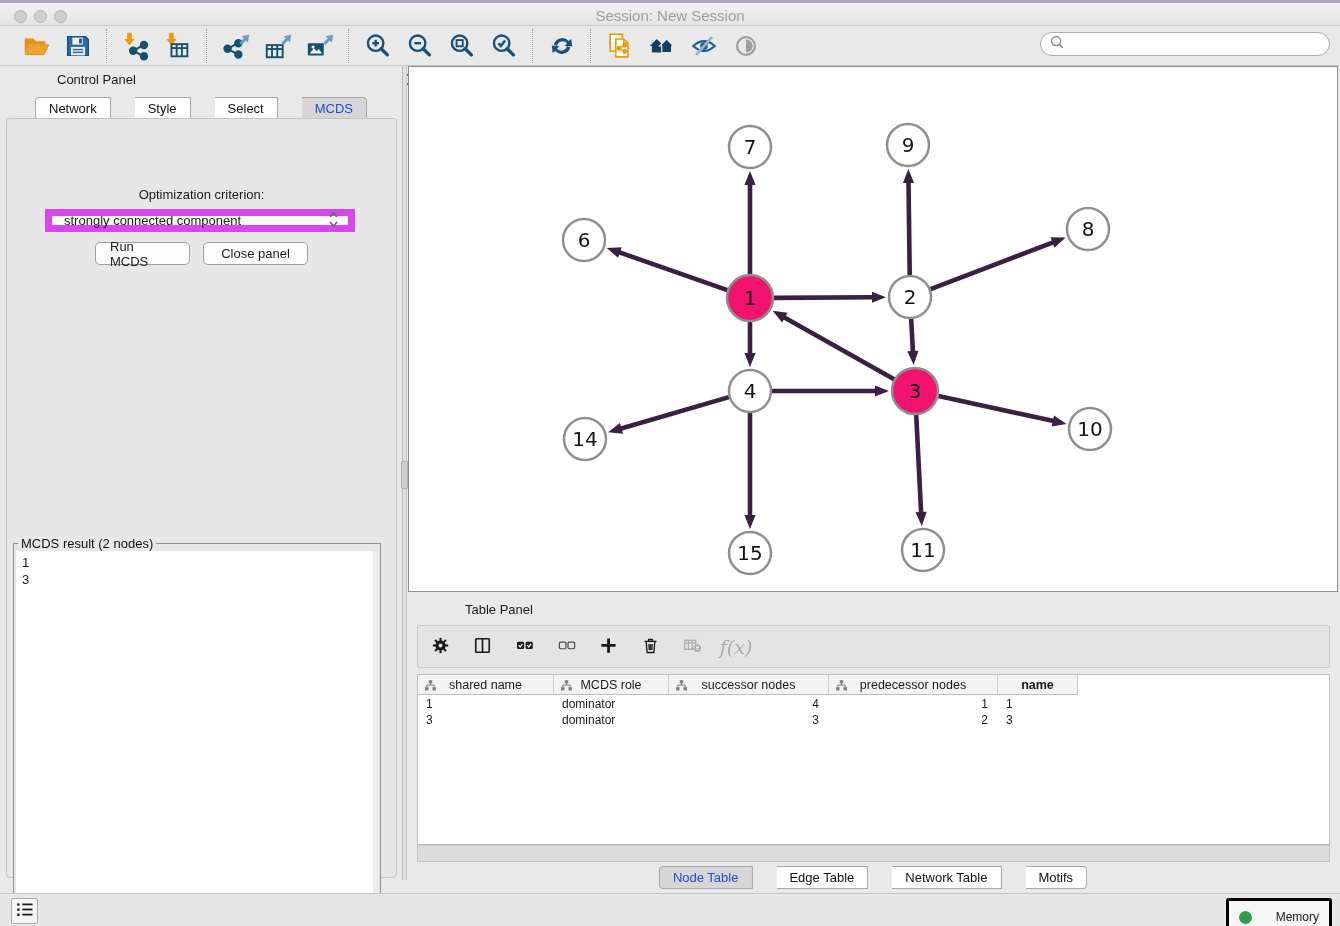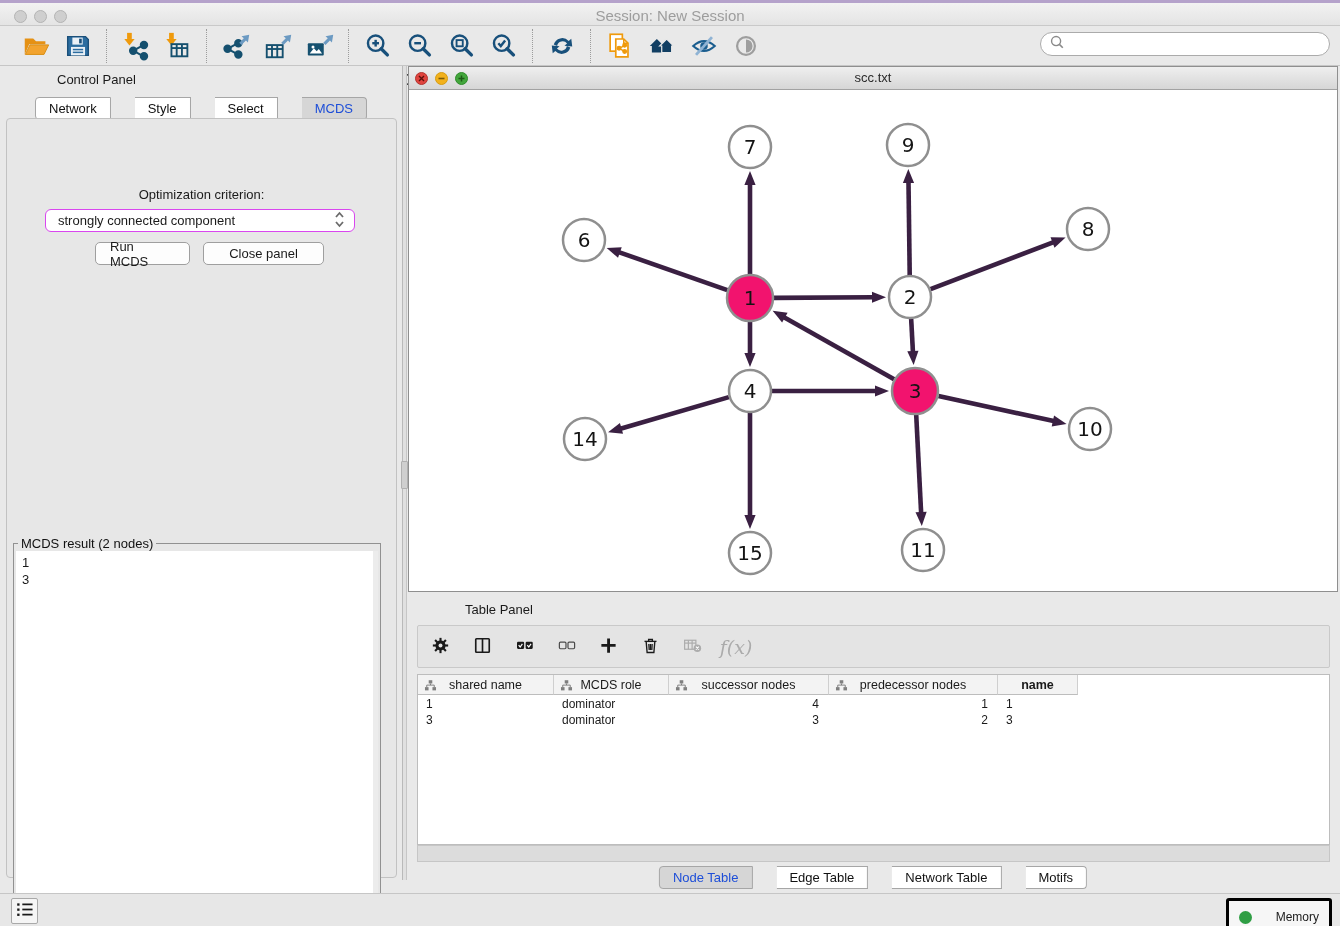--- a/index.html
+++ b/index.html
@@ -35,26 +35,26 @@
   .tabbar{position:absolute;display:flex;gap:24px;}
   #cp-tabs{left:50%;transform:translateX(-50%);top:31px;}
   .tab{font-size:13px;padding:3px 13px;background:#fff;border:1px solid #a6a6a6;border-left:none;color:#111;white-space:nowrap;}
   .tab:first-child{border-left:1px solid #a6a6a6;border-radius:4px 0 0 4px;}
   .tab:last-child{border-radius:0 4px 4px 0;}
   .tab.selected{background:#d6d6d6;color:#1d4ed8;}
   #cp-inner{position:absolute;left:6px;top:52px;width:389px;height:758px;background:#e7e7e7;
     border:1px solid #c2c2c2;border-radius:4px;}
   #opt-label{position:absolute;left:0;top:68px;width:100%;text-align:center;font-size:13px;}
   #opt-select{position:absolute;left:38px;top:90px;width:310px;height:23px;background:#fff;
-    border:1px solid #d946ef;border-radius:6px;display:flex;align-items:center;padding:0 8px 0 12px;box-sizing:border-box;font-size:13px;}
+    border:7px solid #d946ef;border-radius:0;display:flex;align-items:center;padding:0 8px 0 12px;box-sizing:border-box;font-size:13px;}
   #opt-select .sel-text{flex:1;}
   .cp-btn{position:absolute;top:123px;height:23px;background:#fdfdfd;border:1px solid #9f9f9f;border-radius:5px;
     font-size:13px;display:flex;align-items:center;justify-content:center;padding:0 14px;box-sizing:border-box;}
   #run-btn{left:88px;width:95px;}
-  #closepanel-btn{left:196px;width:121px;}
+  #closepanel-btn{left:196px;width:105px;}
   #mcds-fieldset{position:absolute;left:6px;top:417px;width:366px;height:372px;
     border:1px solid #919191;margin:0;padding:0;background:#e7e7e7;}
   #mcds-fieldset legend{font-size:13px;margin-left:4px;padding:0 3px;color:#111;}
   #mcds-text{position:absolute;left:2px;right:2px;top:0px;bottom:2px;background:#fff;
     font-size:13px;line-height:17px;padding:3px 0 0 6px;overflow:hidden;}
   #mcds-scroll{position:absolute;right:2px;top:0;bottom:2px;width:5px;background:#ececec;}
 
   
   #v-split{left:402px;top:66px;width:5px;height:814px;background:#e0e0e0;border-left:1px solid #b9b9b9;border-right:1px solid #c6c6c6;box-sizing:border-box;}
   #v-split-handle{left:401px;top:461px;width:7px;height:28px;background:#cfcfcf;border:1px solid #b0b0b0;box-sizing:border-box;border-radius:1px;}
@@ -333,41 +333,20 @@
           <div id="mcds-scroll"></div>
         </div>
       </fieldset>
     </div>
   </div>
 
   <div id="v-split" class="abs"></div>
   <div id="v-split-handle" class="abs"></div>
 
   <div id="net-window" class="abs">
-    <div id="net-titlebar">
-      <span class="tl" style="left:6px">
-        <svg width="13" height="13" viewBox="0 0 13 13">
-            <circle cx="6.5" cy="6.5" r="6" fill="#e0443e" stroke="#b23430" stroke-width="1"></circle>
-            <path d="M4 4 L9 9 M9 4 L4 9" stroke="#5c100c" stroke-width="1.4"></path>
-          </svg>
-        </span>
-      <span class="tl" style="left:26px">
-        <svg width="13" height="13" viewBox="0 0 13 13">
-            <circle cx="6.5" cy="6.5" r="6" fill="#f2b11c" stroke="#d59c13" stroke-width="1"></circle>
-            <path d="M3.5 6.5 H9.5" stroke="#7a5a08" stroke-width="1.6"></path>
-          </svg>
-        </span>
-      <span class="tl" style="left:46px">
-        <svg width="13" height="13" viewBox="0 0 13 13">
-            <circle cx="6.5" cy="6.5" r="6" fill="#43a63c" stroke="#2f8c2b" stroke-width="1"></circle>
-            <path d="M3.5 6.5 H9.5 M6.5 3.5 V9.5" stroke="#1d5a17" stroke-width="1.5"></path>
-          </svg>
-        </span>
-      <div id="net-title">scc.txt</div>
-    </div>
     <div id="graph-canvas">
       <svg id="graph-svg" width="928" height="501">
           <line x1="341" y1="184" x2="341" y2="93" stroke="#3a2042" stroke-width="4.6"></line>
           <polygon points="341,81 346.6,95 335.4,95" fill="#3a2042"></polygon>
           <line x1="318.34314698911055" y1="200.08375015282175" x2="208.98527951633417" y2="161.8743747707674" stroke="#3a2042" stroke-width="4.6"></line>
           <polygon points="197.65685301088945,157.91624984717825 212.72047556491654,157.24746322215802 209.02622563623336,167.82066129390645" fill="#3a2042"></polygon>
           <line x1="364.9995312637325" y1="207.8500029296017" x2="465.0007031044013" y2="207.22499560559748" stroke="#3a2042" stroke-width="4.6"></line>
           <polygon points="477.0004687362675,207.1499970703983 463.03574148218314,212.83738598966823 462.96574284933064,201.63760473325976" fill="#3a2042"></polygon>
           <line x1="341" y1="232" x2="341" y2="265" stroke="#3a2042" stroke-width="4.6"></line>
           <polygon points="341,277 335.4,263 346.6,263" fill="#3a2042"></polygon>

